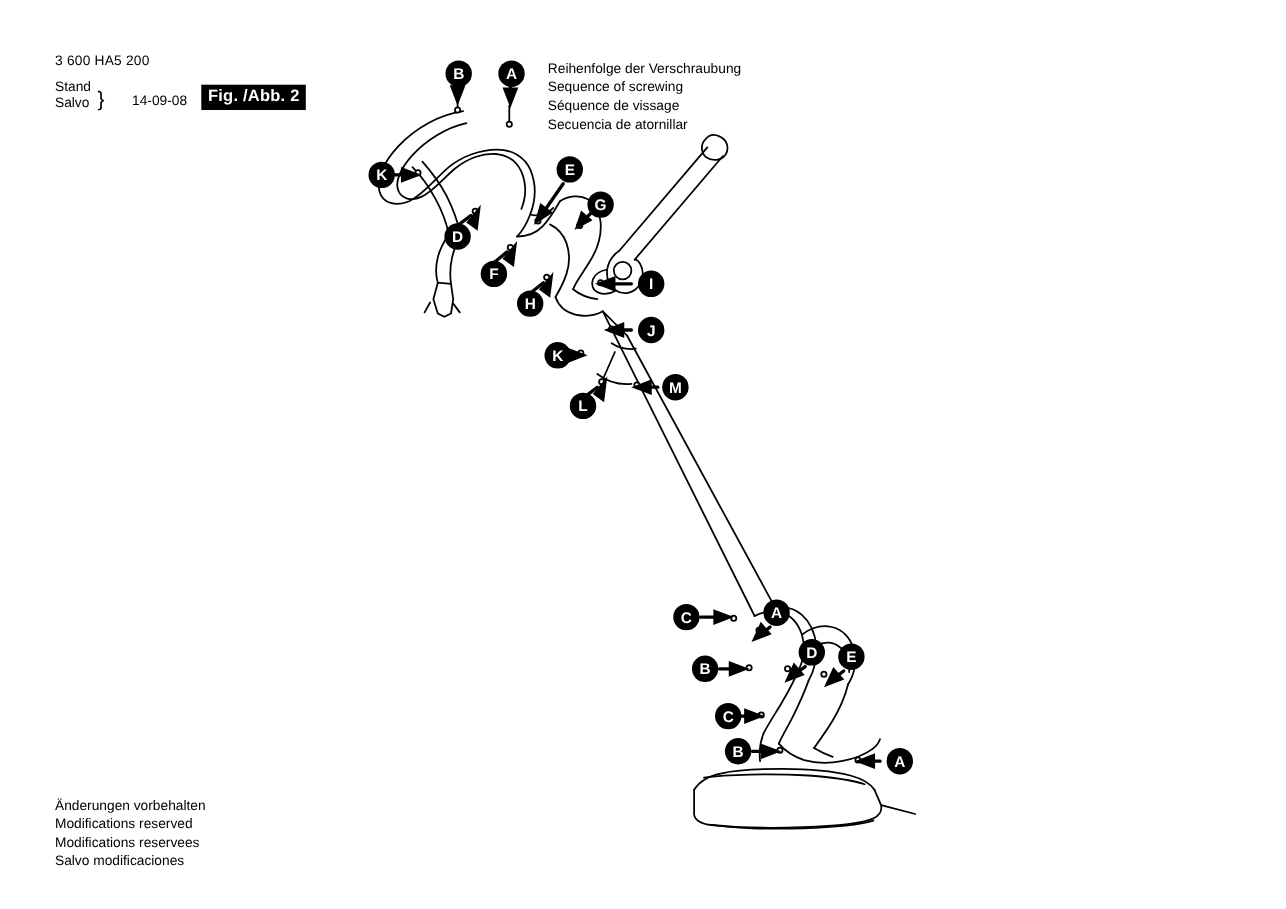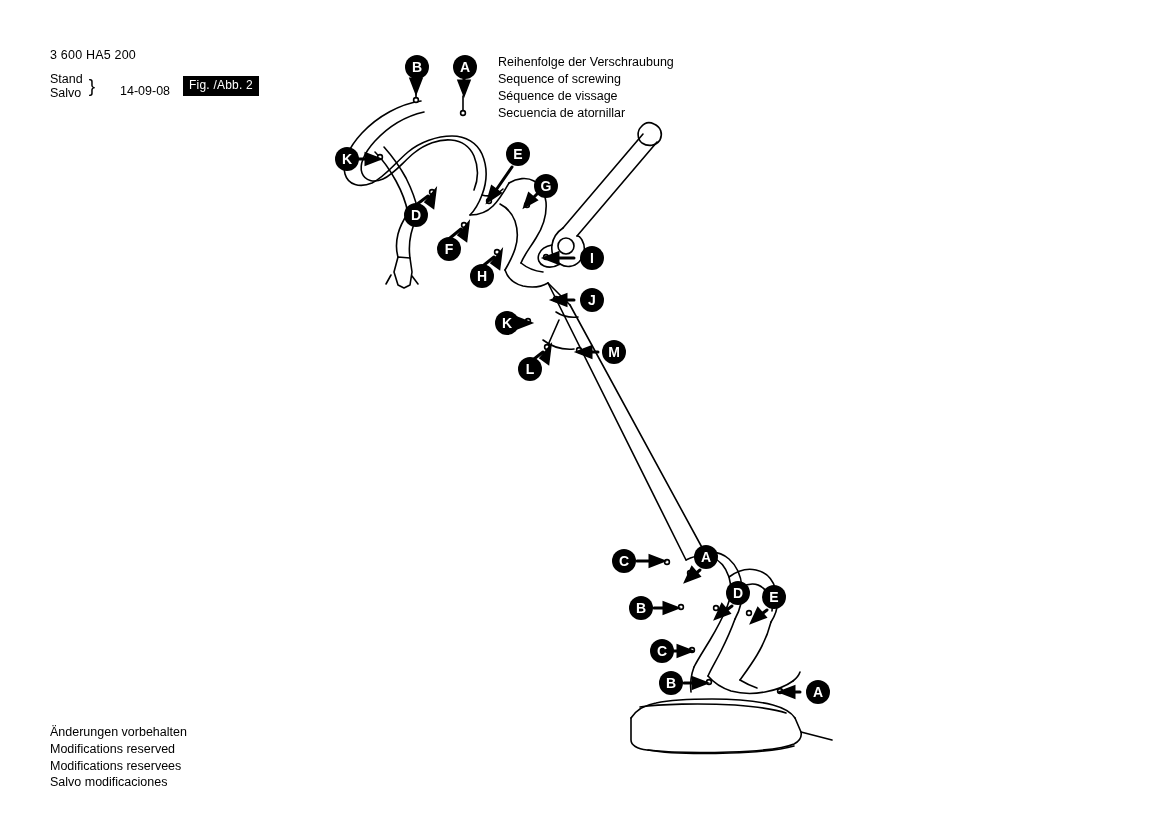--- a/index.html
+++ b/index.html
@@ -28,21 +28,21 @@
     font-size: 12.5px;
     line-height: 1.25;
   }
   #part-number {
     font-size: 12.5px;
     letter-spacing: 0.2px;
     margin-bottom: 8px;
   }
   #date-row {
     display: flex;
-    align-items: center;
+    align-items: flex-end;
     gap: 5px;
   }
   #stand-issue {
     font-size: 12.5px;
     line-height: 1.15;
   }
   #brace {
     font-size: 19px;
     line-height: 0.95;
     margin-left: 1px;
@@ -51,22 +51,22 @@
   #date-value {
     font-size: 12.5px;
     margin-left: 18px;
     margin-right: 8px;
     align-self: flex-end;
     padding-bottom: 1px;
   }
   #fig-badge {
     background: #000000;
     color: #ffffff;
-    font-weight: normal;
-    font-size: 12px;
+    font-weight: bold;
+    font-size: 15px;
     padding: 2px 6px 3px 6px;
     letter-spacing: 0.2px;
     white-space: nowrap;
   }
 
   
   #legend {
     left: 498px;
     top: 54px;
     font-size: 12.5px;

